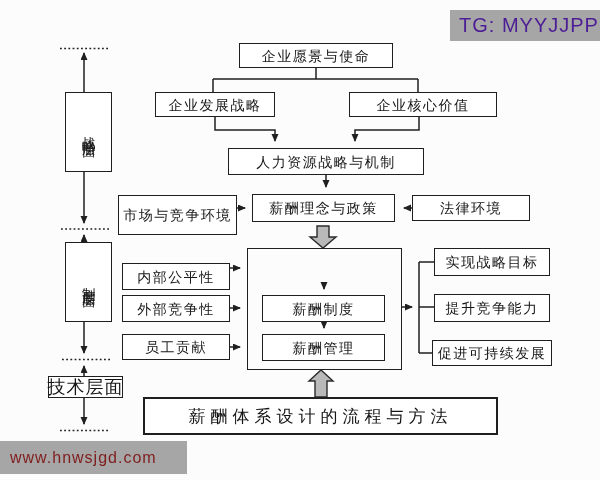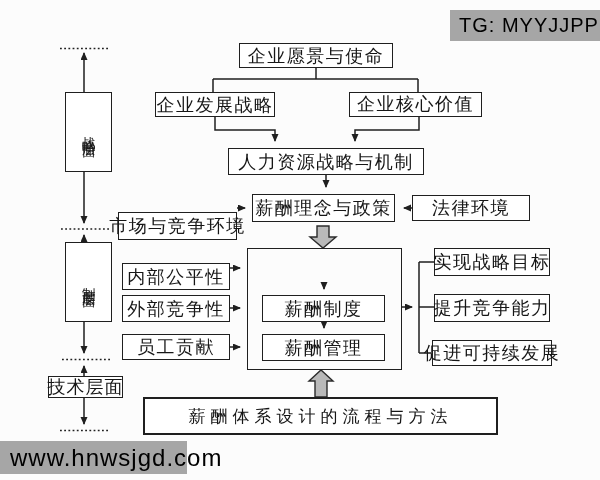--- a/index.html
+++ b/index.html
@@ -4,36 +4,36 @@
 <style>
   html,body{margin:0;padding:0;background:#e8e8e8;}
   .stage{
     position:relative;width:600px;height:480px;background:#fcfcfc;
     font-family:"DejaVu Serif","Liberation Serif",serif;overflow:hidden;
   }
   svg.wires{position:absolute;left:0;top:0;}
   .box{
     position:absolute;box-sizing:border-box;border:1.5px solid #1f1f1f;background:#ffffff;
     display:flex;align-items:center;justify-content:center;
-    font-size:18px;letter-spacing:1.5px;color:#161616;white-space:nowrap;line-height:1;
+    font-size:14px;letter-spacing:1.5px;color:#161616;white-space:nowrap;line-height:1;
   }
   .container-box{background:transparent;border-width:1.7px;}
   .vbox{
     writing-mode:vertical-rl;text-orientation:upright;
     letter-spacing:3px;font-size:13.5px;
   }
   .small{font-size:18px;letter-spacing:1px;}
   .big{font-size:17px;letter-spacing:5px;border-width:2.2px;}
   .badge{
-    position:absolute;box-sizing:border-box;background:#a6a6a6;color:#000000;
+    position:absolute;box-sizing:border-box;background:#a6a6a6;color:#4c1d95;
     font-family:"Liberation Sans","DejaVu Sans",sans-serif;
     display:flex;align-items:center;letter-spacing:1px;
   }
   .badge.tg{left:450px;top:10px;width:150px;height:31px;font-size:20px;padding-left:9px;}
-  .badge.site{left:0;top:441px;width:187px;height:33px;font-size:24px;padding-left:10px;color:#000000;}
+  .badge.site{left:0;top:441px;width:187px;height:33px;font-size:16px;padding-left:10px;color:#7f1d1d;}
 </style>
 </head>
 <body>
 
 <div class="stage">
 
   <svg class="wires" width="600" height="480" viewBox="0 0 600 480">
     <defs>
       <marker id="ah" markerUnits="userSpaceOnUse" markerWidth="10" markerHeight="9" refX="7" refY="3.5" orient="auto">
         <path d="M0,0 L8,3.5 L0,7 Z" fill="#1f1f1f"></path>
@@ -77,24 +77,24 @@
       <polygon points="315,397 315,381 309,381 321,370 333,381 327,381 327,397"></polygon>
     </g>
   </svg>
 
   <div class="box vbox" style="left:65px;top:92px;width:47px;height:80px;">战略层面</div>
   <div class="box vbox" style="left:65px;top:242px;width:47px;height:80px;">制度层面</div>
   <div class="box small" style="left:48px;top:376px;width:75px;height:22px;">技术层面</div>
 
   <div class="box" style="left:239px;top:43px;width:154px;height:25px;">企业愿景与使命</div>
   <div class="box" style="left:155px;top:92px;width:120px;height:25px;">企业发展战略</div>
-  <div class="box" style="left:349px;top:92px;width:133px;height:25px;font-family:Liberation Mono, monospace;">企业核心价值</div>
+  <div class="box" style="left:349px;top:92px;width:148px;height:25px;">企业核心价值</div>
   <div class="box" style="left:228px;top:148px;width:196px;height:27px;">人力资源战略与机制</div>
 
-  <div class="box" style="left:118px;top:195px;width:119px;height:28px;margin-top:17px;">市场与竞争环境</div>
+  <div class="box" style="left:118px;top:195px;width:119px;height:40px;">市场与竞争环境</div>
   <div class="box" style="left:252px;top:194px;width:143px;height:28px;">薪酬理念与政策</div>
   <div class="box" style="left:412px;top:195px;width:118px;height:26px;">法律环境</div>
 
   <div class="box" style="left:122px;top:255px;width:108px;height:27px;margin-top:8px;">内部公平性</div>
   <div class="box" style="left:122px;top:295px;width:108px;height:27px;">外部竞争性</div>
   <div class="box" style="left:122px;top:334px;width:108px;height:26px;">员工贡献</div>
 
   <div class="box container-box" style="left:247px;top:248px;width:155px;height:122px;"></div>
   <div class="box" style="left:262px;top:295px;width:123px;height:27px;">薪酬制度</div>
   <div class="box" style="left:262px;top:334px;width:123px;height:27px;">薪酬管理</div>

